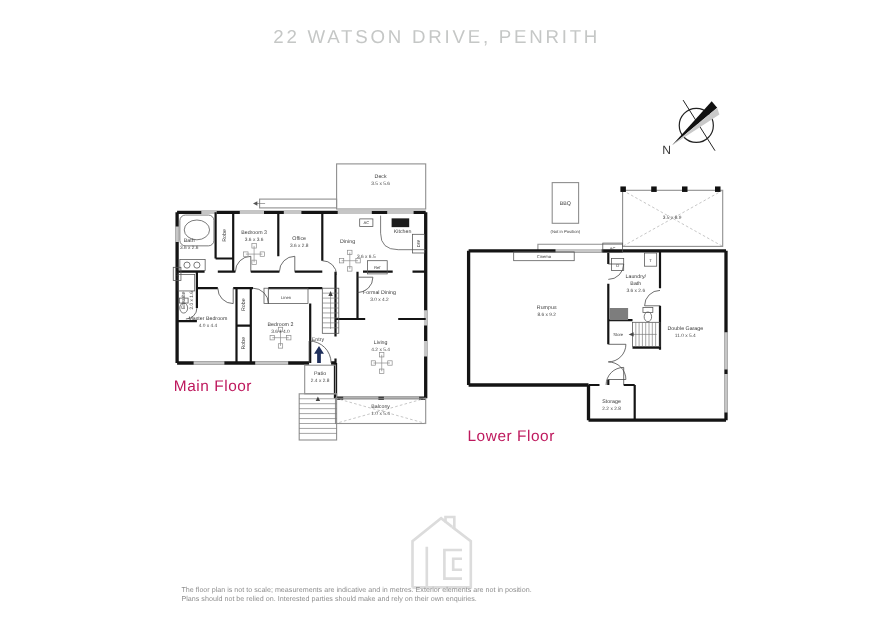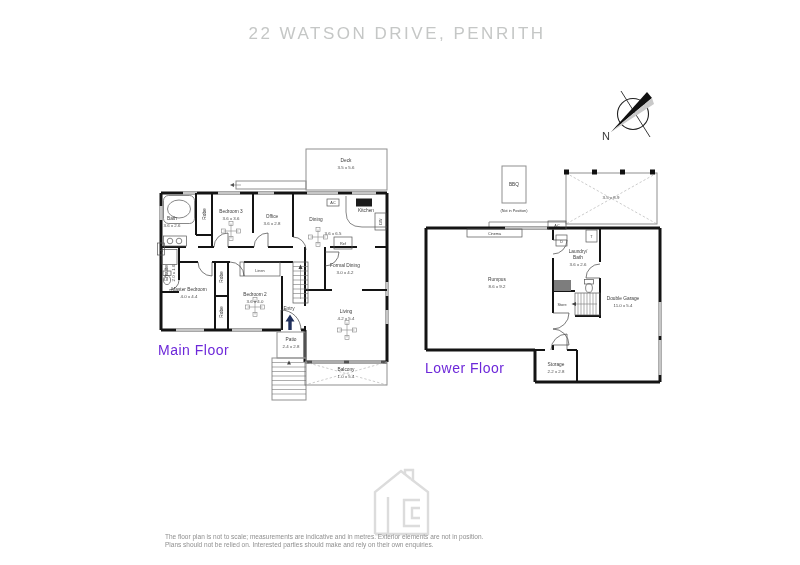--- a/index.html
+++ b/index.html
@@ -1,22 +1,22 @@
 <!DOCTYPE html>
 <html><head>
 <meta charset="utf-8">
 <style>
   html,body{margin:0;padding:0;background:#fff;}
   #page{position:relative;width:800px;height:565px;background:#ffffff;overflow:hidden;
         font-family:"Liberation Sans",sans-serif;}
   #title{position:absolute;left:0;top:24px;width:794px;text-align:center;
          font-size:17px;letter-spacing:2.5px;color:#c5c7c6;font-weight:400;}
-  .floor-label{position:absolute;font-size:14px;color:#6d28d9;letter-spacing:.5px;}
+  .floor-label{position:absolute;font-size:14px;color:#be185d;letter-spacing:.5px;}
   #main-floor-label{left:158px;top:342px;}
-  #lower-floor-label{left:425px;top:360px;}
+  #lower-floor-label{left:425px;top:388px;}
   #areas{position:absolute;left:160px;top:404px;color:#20305c;}
   .area-group{margin-bottom:9px;}
   .area-label{font-size:10.5px;font-weight:600;letter-spacing:.8px;color:#20305c;}
   .area-value{font-size:10.5px;font-weight:500;letter-spacing:.4px;color:#20305c;margin-top:2px;}
   #disclaimer{position:absolute;left:165px;top:533px;width:470px;
               font-size:6.5px;line-height:8px;color:#8f8f8f;}
   svg{position:absolute;overflow:visible;}
   svg text{font-family:"Liberation Sans",sans-serif;fill:#3c3c3c;}
   .room-name{font-size:4.8px;}
   .room-dim{font-size:4.4px;fill:#4a4a4a;}

